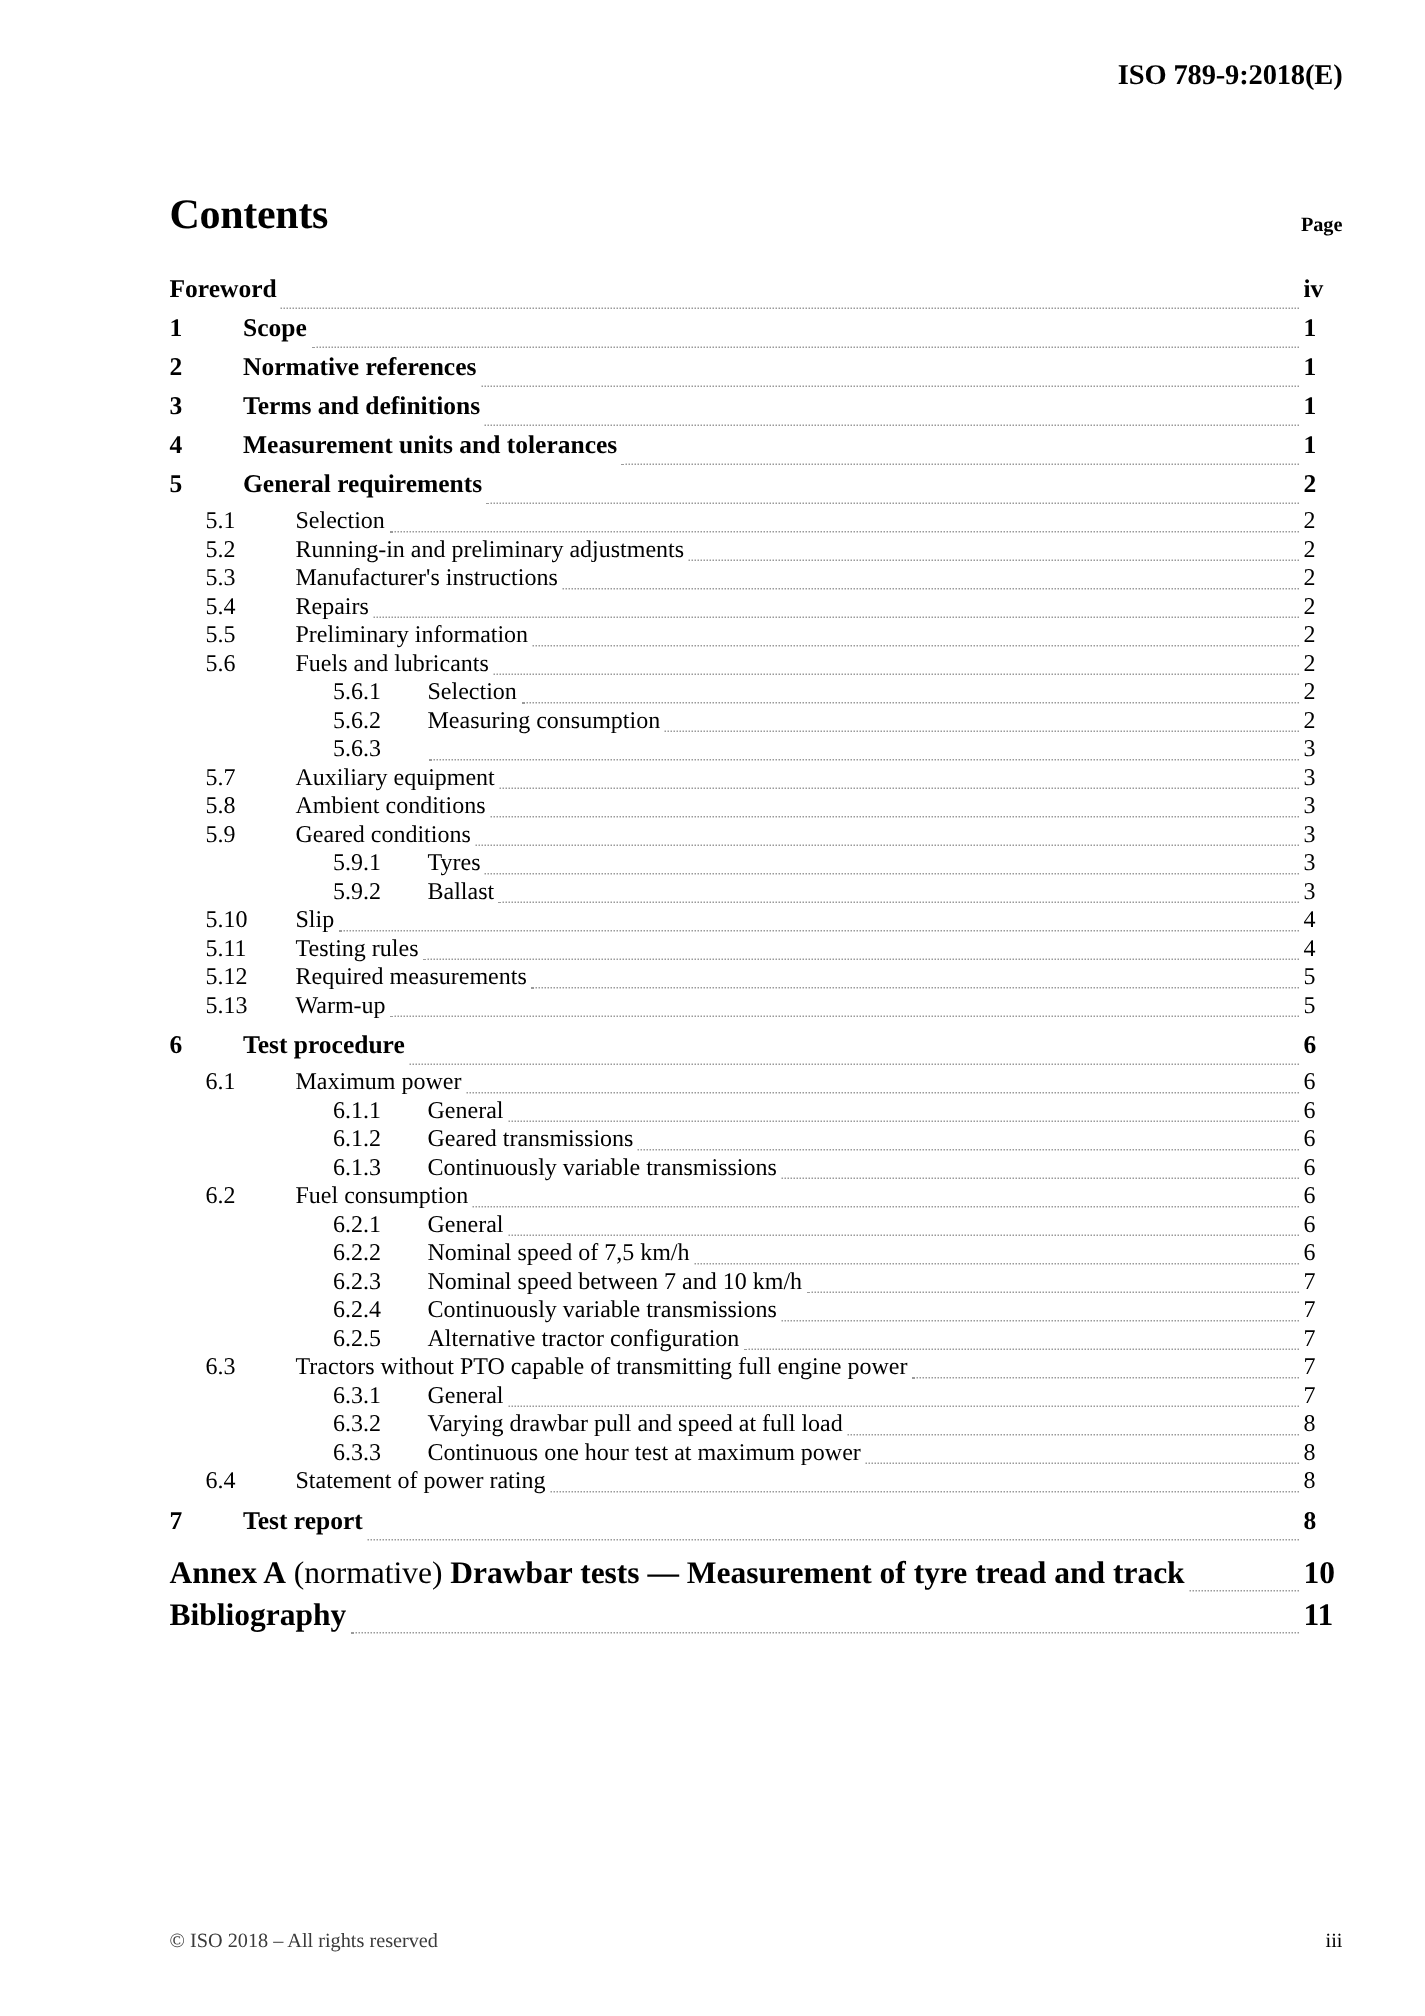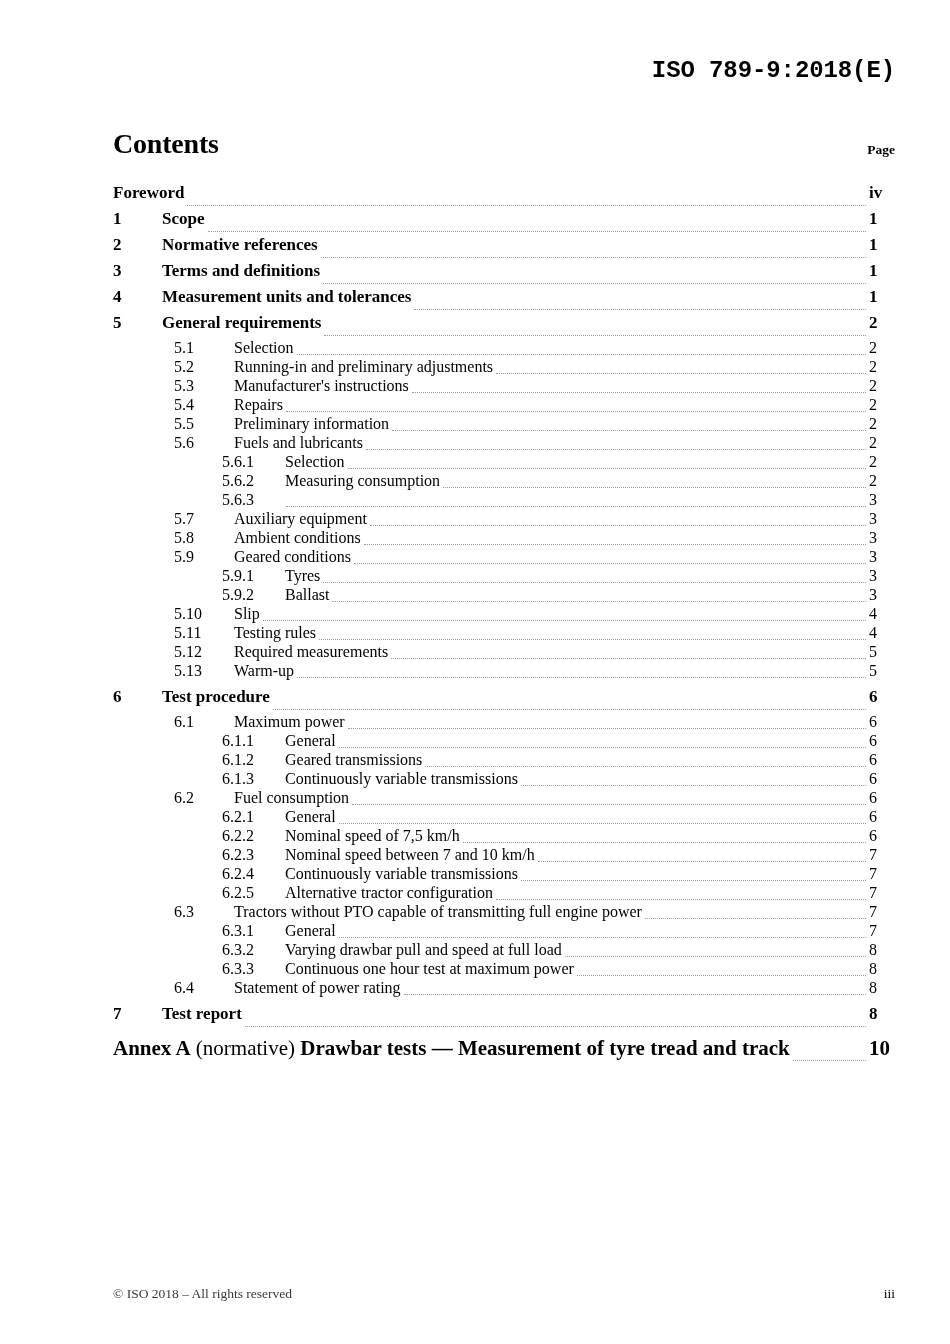--- a/index.html
+++ b/index.html
@@ -20,27 +20,26 @@
     position: absolute;
     left: 0; top: 0;
     width: 950px;
     height: 1344px;
   }
 
   
   .doc-header {
     position: absolute;
     left: 113px;
-    top: 57px;
+    top: 40px;
     width: 782px;
     text-align: right;
     font-weight: bold;
-    font-size: 24px;
+    font-size: 19px;
     letter-spacing: -0.1px;
-    font-family: Liberation Mono, monospace;
   }
 
   
   .contents-row {
     position: absolute;
     left: 113px;
     top: 128px;
     width: 782px;
     height: 36px;
   }
@@ -81,21 +80,21 @@
   .lvl2 { height: 19px; font-size: 16px; font-weight: normal; }
   .lvl3 { height: 19px; font-size: 16px; font-weight: normal; }
   .annex { height: 28px; font-size: 21px; font-weight: bold; }
 
   
   .num {
     flex: 0 0 auto;
     text-align: left;
   }
   .lvl1 .num { width: 49px; }
-  .lvl2 .num { width: 60px; margin-left: 61px; }
+  .lvl2 .num { width: 60px; margin-left: 24px; }
   .lvl3 .num { width: 63px; margin-left: 109px; }
 
   
   .label {
     flex: 0 0 auto;
     padding-right: 2px;
   }
   
   .no-num .label { margin-left: 0; }
 
@@ -399,20 +398,25 @@
         <span class="num">7</span>
         <span class="label">Test report</span>
         <span class="leader"></span>
         <span class="pg">8</span>
       </div>
       <div class="toc-entry lvl1 annex no-num gap-top">
         <span class="label"><span>Annex A</span><span class="normative"> (normative) </span><span>Drawbar tests — Measurement of tyre tread and track</span></span>
         <span class="leader"></span>
         <span class="pg">10</span>
       </div>
+      <div class="toc-entry lvl1 annex no-num">
+        <span class="label">Bibliography</span>
+        <span class="leader"></span>
+        <span class="pg">11</span>
+      </div>
     </div>
 
   <div class="doc-footer">
     <span class="footer-left">© ISO 2018 – All rights reserved</span>
     <span class="footer-right">iii</span>
   </div>
 
 </div>
 
 </body></html>

